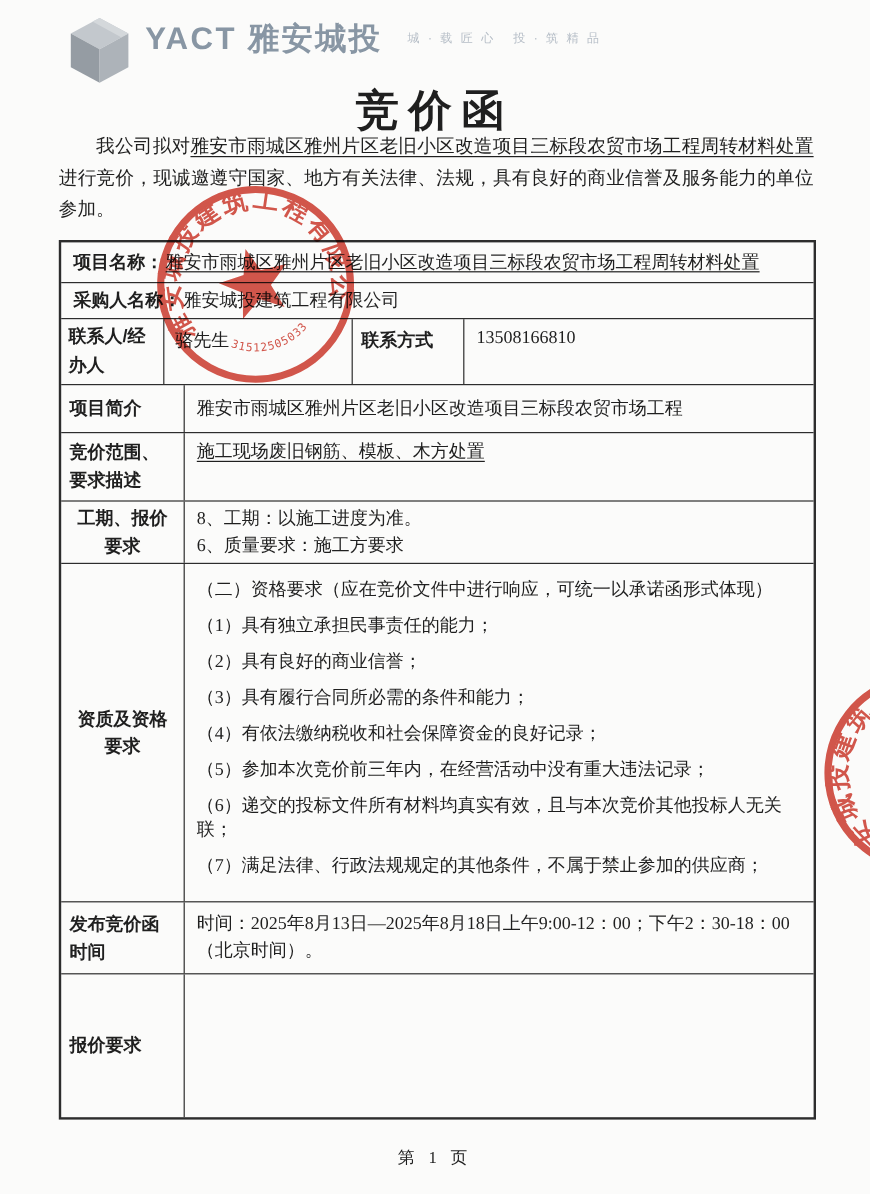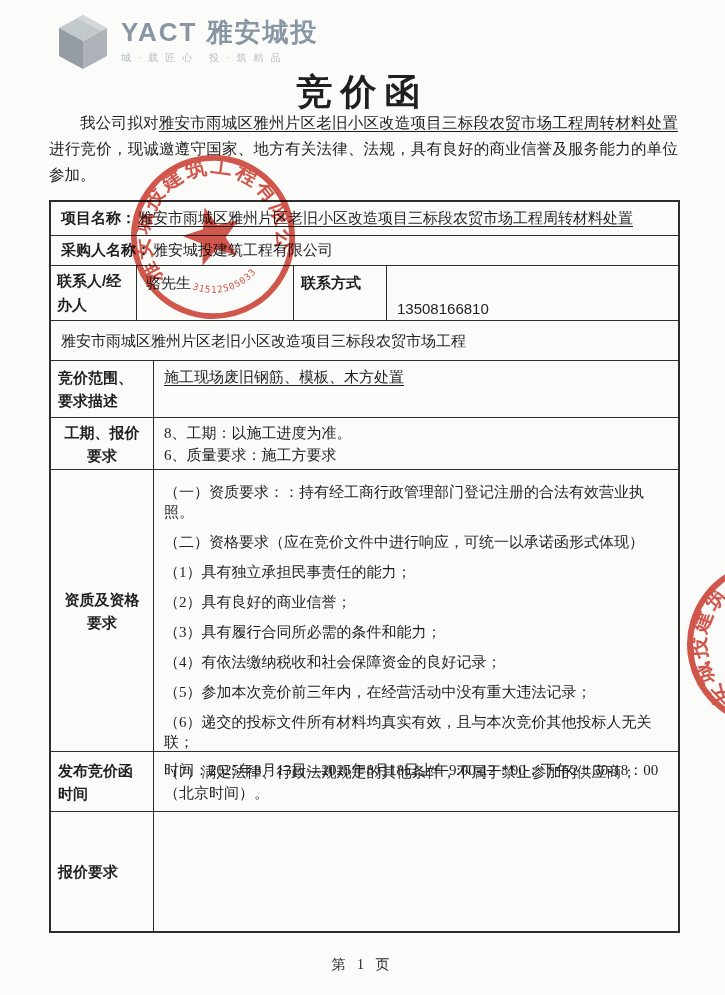--- a/index.html
+++ b/index.html
@@ -3,21 +3,21 @@
 <meta charset="utf-8">
 <style>
   html,body{margin:0;padding:0;}
   .page{
     position:relative;width:725px;height:995px;background:#fbfbfa;
     font-family:"Liberation Serif","DejaVu Serif",serif;color:#1f1f1f;
     overflow:hidden;
   }
   
   .logo{position:absolute;top:13px;left:57px;display:flex;align-items:flex-start;gap:12px;}
-  .logo-text{display:flex;flex-direction:column;margin-top:6px;}
+  .logo-text{display:flex;flex-direction:row;margin-top:6px;gap:21px;}
   .brand{font-family:"Liberation Sans","DejaVu Sans",sans-serif;font-size:26px;font-weight:700;
          color:#8896a4;letter-spacing:2px;line-height:26px;}
   .tagline{font-family:"Liberation Sans","DejaVu Sans",sans-serif;font-size:10px;color:#b6bec7;
            letter-spacing:7px;margin-top:6px;}
   
   .doc-title{position:absolute;top:68px;left:0;width:100%;text-align:center;
              font-size:36px;font-weight:700;letter-spacing:8px;}
   .intro{position:absolute;top:110px;left:49px;width:629px;font-size:15.5px;line-height:26px;
          text-align:justify;text-indent:2em;}
   .u{text-decoration:underline;text-underline-offset:3px;}
@@ -36,21 +36,21 @@
   .center-text{text-align:center;}
   .full-cell{flex:1;padding:4px 10px;display:flex;align-items:center;gap:2px;}
   .r1{height:33px;} .r2{height:30px;} .r3{height:55px;} .r4{height:40px;}
   .r5{height:57px;} .r6{height:52px;} .r7{height:282px;} .r8{height:60px;} .r9{height:120px;}
   .c-contact-l{width:86px;border-right:1.5px solid #2d2d2d;padding:5px 6px;display:flex;
                flex-direction:column;justify-content:center;line-height:24px;}
   .c-contact-v{width:157px;border-right:1.5px solid #2d2d2d;padding:5px 9px;display:flex;
                flex-direction:column;justify-content:flex-start;padding-top:8px;}
   .c-phone-l{width:93px;border-right:1.5px solid #2d2d2d;padding:5px 7px;display:flex;
              flex-direction:column;justify-content:flex-start;padding-top:8px;}
-  .c-phone-v{flex:1;padding:8px 10px 5px;font-family:Liberation Sans, sans-serif;margin-top:26px;}
+  .c-phone-v{flex:1;padding:8px 10px 5px;font-family:Liberation Serif, serif;}
   .qual-line{line-height:20px;margin-bottom:10px;}
   .quote-text{font-size:14.5px;line-height:17.4px;text-align:justify;}
   .quote-text .ind{text-indent:1em;}
   
   .footer{position:absolute;top:956px;left:0;width:100%;text-align:center;font-size:14px;
           letter-spacing:4px;}
   
   .seal{position:absolute;mix-blend-mode:multiply;opacity:0.85;pointer-events:none;}
   .seal-main{top:152px;left:128px;width:170px;height:170px;transform:rotate(-16deg);}
   .seal-side{top:558px;left:684px;width:172px;height:172px;transform:rotate(-52deg);}
@@ -97,20 +97,21 @@
     </div>
 
     <div class="t-row r3">
       <div class="c-contact-l cell lbl">联系人/经办人</div>
       <div class="c-contact-v cell">骆先生</div>
       <div class="c-phone-l cell lbl">联系方式</div>
       <div class="c-phone-v cell">13508166810</div>
     </div>
 
     <div class="t-row r4">
+      <div class="lbl-cell cell lbl">项目简介</div>
       <div class="val-cell cell">雅安市雨城区雅州片区老旧小区改造项目三标段农贸市场工程</div>
     </div>
 
     <div class="t-row r5">
       <div class="lbl-cell cell lbl">竞价范围、要求描述</div>
       <div class="val-cell top-align cell">
         <span class="u">施工现场废旧钢筋、模板、木方处置</span>
       </div>
     </div>
 
@@ -118,21 +119,20 @@
       <div class="lbl-cell cell lbl center-text">工期、报价要求</div>
       <div class="val-cell cell">
         <div>8、工期：以施工进度为准。</div>
         <div>6、质量要求：施工方要求</div>
       </div>
     </div>
 
     <div class="t-row r7">
       <div class="lbl-cell cell lbl center-text">资质及资格要求</div>
       <div class="val-cell top-align cell" style="padding-top:12px;">
-        <div class="qual-line">（一）资质要求：：持有经工商行政管理部门登记注册的合法有效营业执照。</div>
         <div class="qual-line">（二）资格要求（应在竞价文件中进行响应，可统一以承诺函形式体现）</div>
         <div class="qual-line">（1）具有独立承担民事责任的能力；</div>
         <div class="qual-line">（2）具有良好的商业信誉；</div>
         <div class="qual-line">（3）具有履行合同所必需的条件和能力；</div>
         <div class="qual-line">（4）有依法缴纳税收和社会保障资金的良好记录；</div>
         <div class="qual-line">（5）参加本次竞价前三年内，在经营活动中没有重大违法记录；</div>
         <div class="qual-line">（6）递交的投标文件所有材料均真实有效，且与本次竞价其他投标人无关联；</div>
         <div class="qual-line">（7）满足法律、行政法规规定的其他条件，不属于禁止参加的供应商；</div>
       </div>
     </div>

